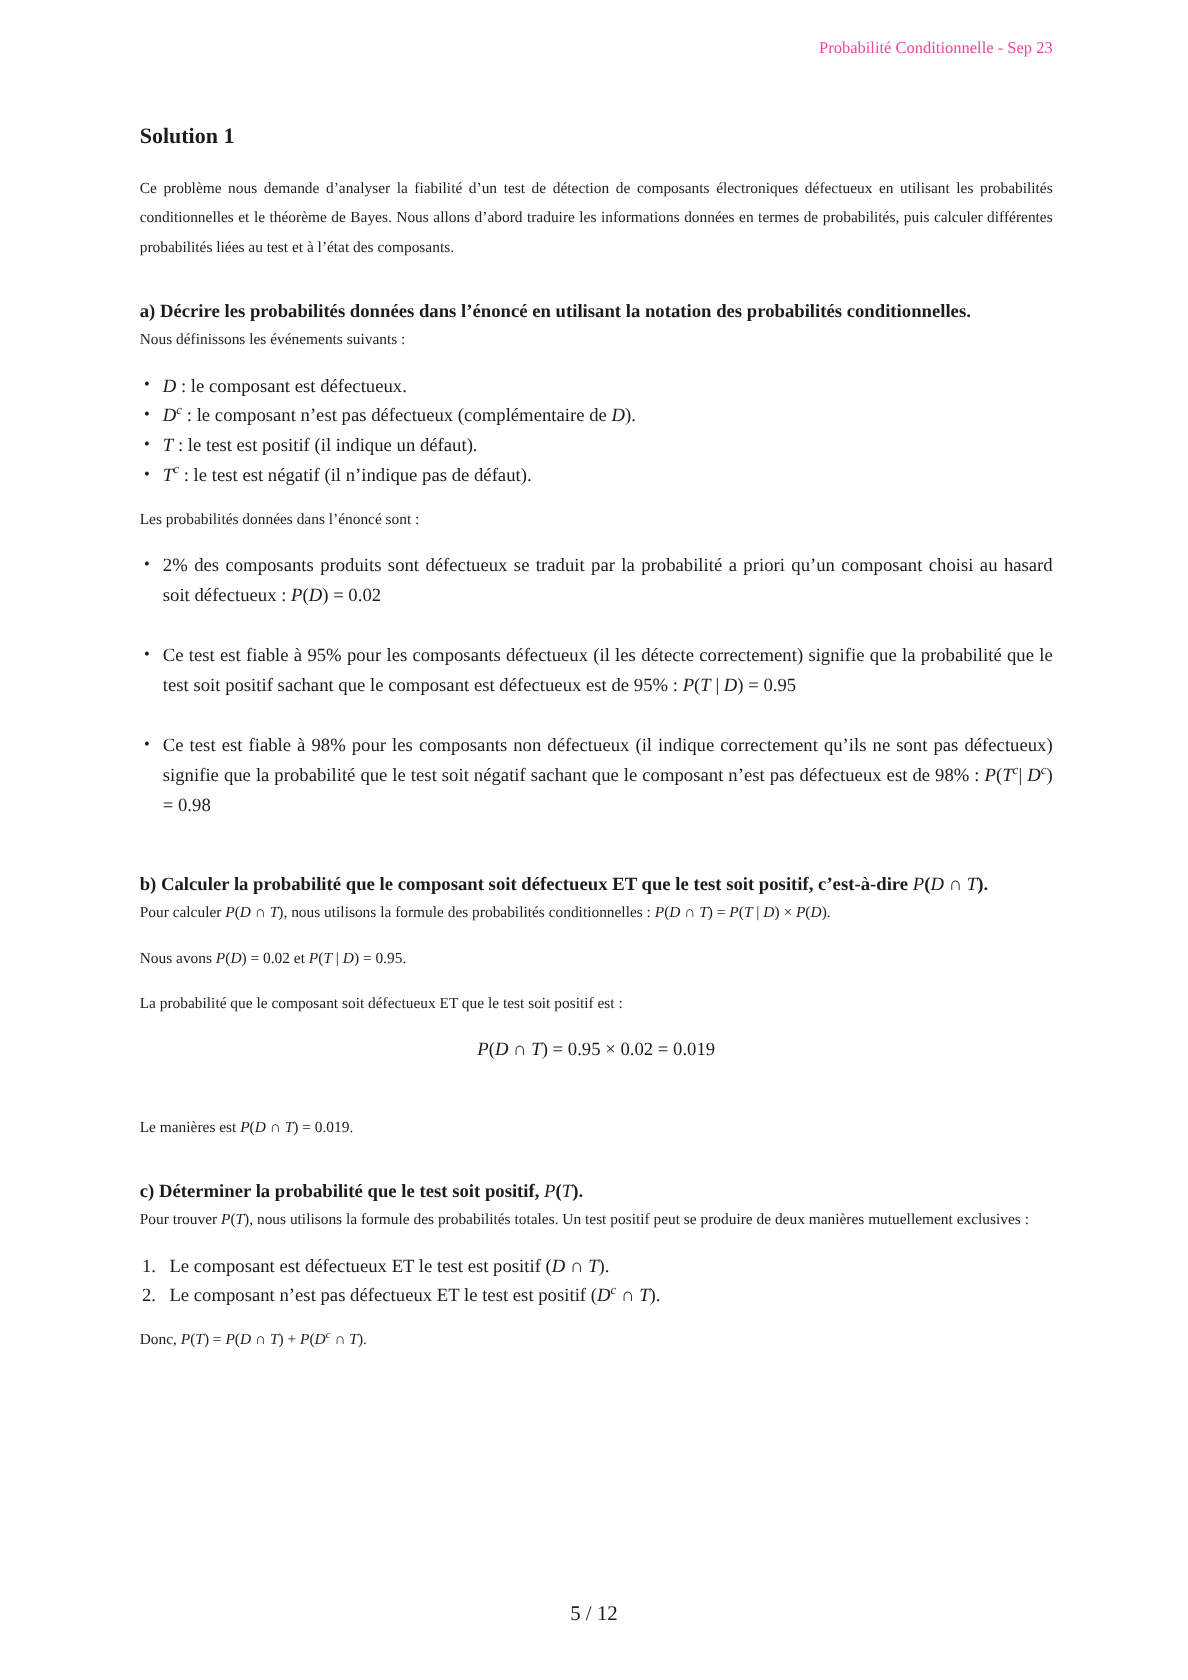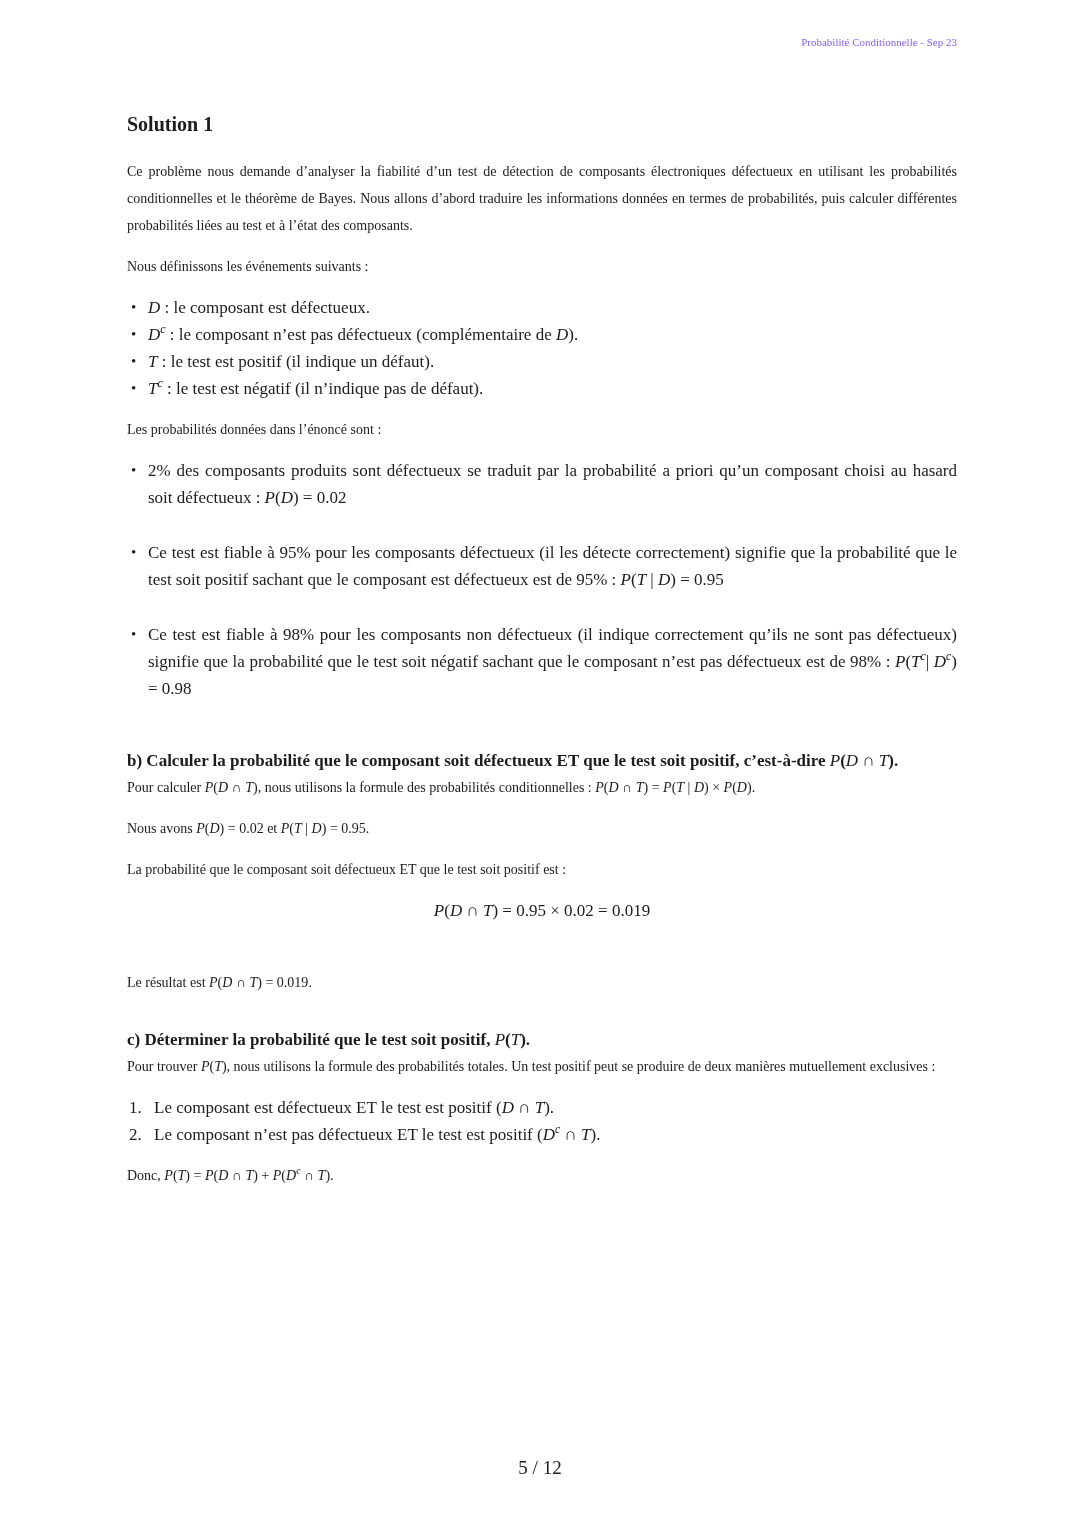--- a/index.html
+++ b/index.html
@@ -9,22 +9,22 @@
     height: 1527px;
     background: #ffffff;
     font-family: "Liberation Serif", serif;
     color: #1c1c1c;
     overflow: hidden;
   }
   .page-header {
     position: absolute;
     top: 36px;
     right: 123px;
-    font-size: 11px;
-    color: #8b5cf6;
+    font-size: 15px;
+    color: #ec4899;
     margin-left: 44px;
   }
   .doc-content {
     position: absolute;
     left: 127px;
     top: 112px;
     width: 830px;
   }
   .doc-title {
     font-size: 20px;
@@ -95,39 +95,40 @@
   }
 </style>
 </head>
 <body>
 
 <div class="page">
   <div class="page-header">Probabilité Conditionnelle - Sep 23</div>
   <div class="doc-content">
       <h1 class="doc-title"><span>Solution 1</span></h1>
       <p class="doc-para"><span>Ce problème nous demande d’analyser la fiabilité d’un test de détection de composants électroniques défectueux en utilisant les probabilités conditionnelles et le théorème de Bayes. Nous allons d’abord traduire les informations données en termes de probabilités, puis calculer différentes probabilités liées au test et à l’état des composants.</span></p>
+      <p class="doc-heading"><span>a) Décrire les probabilités données dans l’énoncé en utilisant la notation des probabilités conditionnelles.</span></p>
       <p class="doc-para"><span>Nous définissons les événements suivants :</span></p>
       <ul class="doc-list doc-ul">
         <li><span class="math">D</span><span> : le composant est défectueux.</span></li>
         <li><span class="math">D</span><sup class="math">c</sup><span> : le composant n’est pas défectueux (complémentaire de </span><span class="math">D</span><span>).</span></li>
         <li><span class="math">T</span><span> : le test est positif (il indique un défaut).</span></li>
         <li><span class="math">T</span><sup class="math">c</sup><span> : le test est négatif (il n’indique pas de défaut).</span></li>
       </ul>
       <p class="doc-para"><span>Les probabilités données dans l’énoncé sont :</span></p>
       <ul class="doc-list doc-ul spaced">
         <li><span>2% des composants produits sont défectueux se traduit par la probabilité a priori qu’un composant choisi au hasard soit défectueux : </span><span class="math">P</span><span>(</span><span class="math">D</span><span>) = 0.02</span></li>
         <li><span>Ce test est fiable à 95% pour les composants défectueux (il les détecte correctement) signifie que la probabilité que le test soit positif sachant que le composant est défectueux est de 95% : </span><span class="math">P</span><span>(</span><span class="math">T</span><span> | </span><span class="math">D</span><span>) = 0.95</span></li>
         <li><span>Ce test est fiable à 98% pour les composants non défectueux (il indique correctement qu’ils ne sont pas défectueux) signifie que la probabilité que le test soit négatif sachant que le composant n’est pas défectueux est de 98% : </span><span class="math">P</span><span>(</span><span class="math">T</span><sup class="math">c</sup><span>| </span><span class="math">D</span><sup class="math">c</sup><span>) = 0.98</span></li>
       </ul>
       <p class="doc-heading"><span>b) Calculer la probabilité que le composant soit défectueux ET que le test soit positif, c’est-à-dire </span><span class="math">P</span><span>(</span><span class="math">D</span><span> ∩ </span><span class="math">T</span><span>)</span><span>.</span></p>
       <p class="doc-para"><span>Pour calculer </span><span class="math">P</span><span>(</span><span class="math">D</span><span> ∩ </span><span class="math">T</span><span>)</span><span>, nous utilisons la formule des probabilités conditionnelles : </span><span class="math">P</span><span>(</span><span class="math">D</span><span> ∩ </span><span class="math">T</span><span>) = </span><span class="math">P</span><span>(</span><span class="math">T</span><span> | </span><span class="math">D</span><span>) × </span><span class="math">P</span><span>(</span><span class="math">D</span><span>)</span><span>.</span></p>
       <p class="doc-para"><span>Nous avons </span><span class="math">P</span><span>(</span><span class="math">D</span><span>) = 0.02</span><span> et </span><span class="math">P</span><span>(</span><span class="math">T</span><span> | </span><span class="math">D</span><span>) = 0.95</span><span>.</span></p>
       <p class="doc-para"><span>La probabilité que le composant soit défectueux ET que le test soit positif est :</span></p>
       <div class="doc-eq"><span class="math">P</span><span>(</span><span class="math">D</span><span> ∩ </span><span class="math">T</span><span>) = 0.95 × 0.02 = 0.019</span></div>
-      <p class="doc-para"><span>Le résultat est </span><span class="math">P</span><span>(</span><span class="math">D</span><span> ∩ </span><span class="math">T</span><span>) = 0.019</span><span>.</span></p>
+      <p class="doc-para"><span>Le manières est </span><span class="math">P</span><span>(</span><span class="math">D</span><span> ∩ </span><span class="math">T</span><span>) = 0.019</span><span>.</span></p>
       <p class="doc-heading"><span>c) Déterminer la probabilité que le test soit positif, </span><span class="math">P</span><span>(</span><span class="math">T</span><span>)</span><span>.</span></p>
       <p class="doc-para"><span>Pour trouver </span><span class="math">P</span><span>(</span><span class="math">T</span><span>)</span><span>, nous utilisons la formule des probabilités totales. Un test positif peut se produire de deux manières mutuellement exclusives :</span></p>
       <ol class="doc-list doc-ol">
         <li><span>Le composant est défectueux ET le test est positif (</span><span class="math">D</span><span> ∩ </span><span class="math">T</span><span>).</span></li>
         <li><span>Le composant n’est pas défectueux ET le test est positif (</span><span class="math">D</span><sup class="math">c</sup><span> ∩ </span><span class="math">T</span><span>).</span></li>
       </ol>
       <p class="doc-para"><span>Donc, </span><span class="math">P</span><span>(</span><span class="math">T</span><span>) = </span><span class="math">P</span><span>(</span><span class="math">D</span><span> ∩ </span><span class="math">T</span><span>) + </span><span class="math">P</span><span>(</span><span class="math">D</span><sup class="math">c</sup><span> ∩ </span><span class="math">T</span><span>)</span><span>.</span></p>
     </div>
   <div class="page-footer">5 / 12</div>
 </div>

